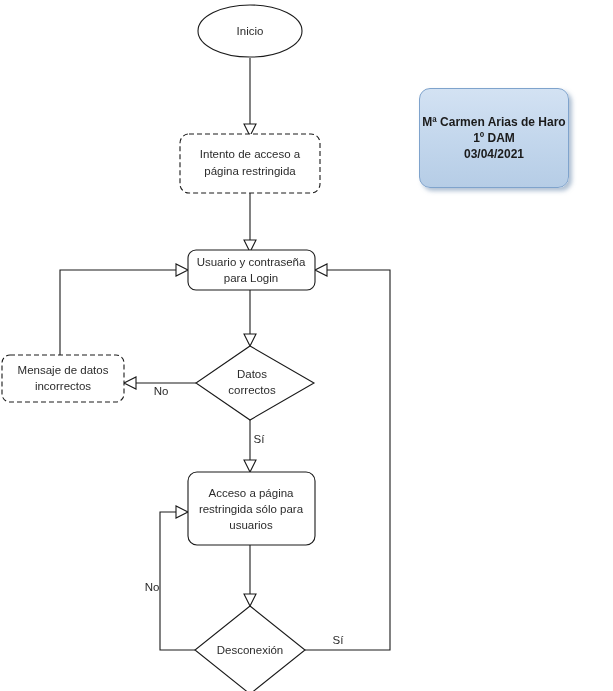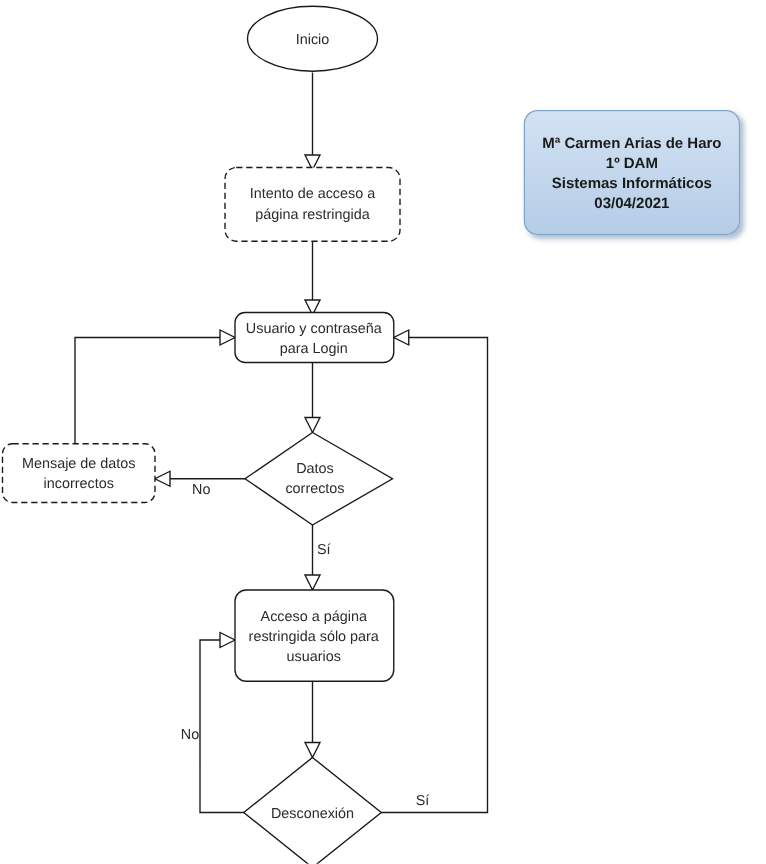--- a/index.html
+++ b/index.html
@@ -52,21 +52,21 @@
     font-size: 11.5px;
     fill: #2b2b2b;
     text-anchor: middle;
     dominant-baseline: middle;
   }
   
   #info-card {
     position: absolute;
     left: 419px;
     top: 88px;
-    width: 173px;
+    width: 150px;
     height: 100px;
     box-sizing: border-box;
     border: 1px solid #7fa3cc;
     border-radius: 11px;
     background: linear-gradient(180deg, #d3e2f3 0%, #c2d6ec 55%, #b6cde6 100%);
     box-shadow: 3px 3px 4px rgba(110, 140, 175, 0.55);
     display: flex;
     flex-direction: column;
     justify-content: center;
     gap: 0px;
@@ -174,15 +174,14 @@
   <g>
     <polygon class="node-shape" points="250,606 305,650 250,694 195,650"></polygon>
     <text class="node-text" x="250" y="651">Desconexión</text>
   </g>
 
 </svg>
 
 <div id="info-card">
   <div class="info-line">Mª Carmen Arias de Haro</div>
   <div class="info-line">1º DAM</div>
-  <div class="info-line">Sistemas Informáticos</div>
   <div class="info-line">03/04/2021</div>
 </div>
 
 </body></html>

